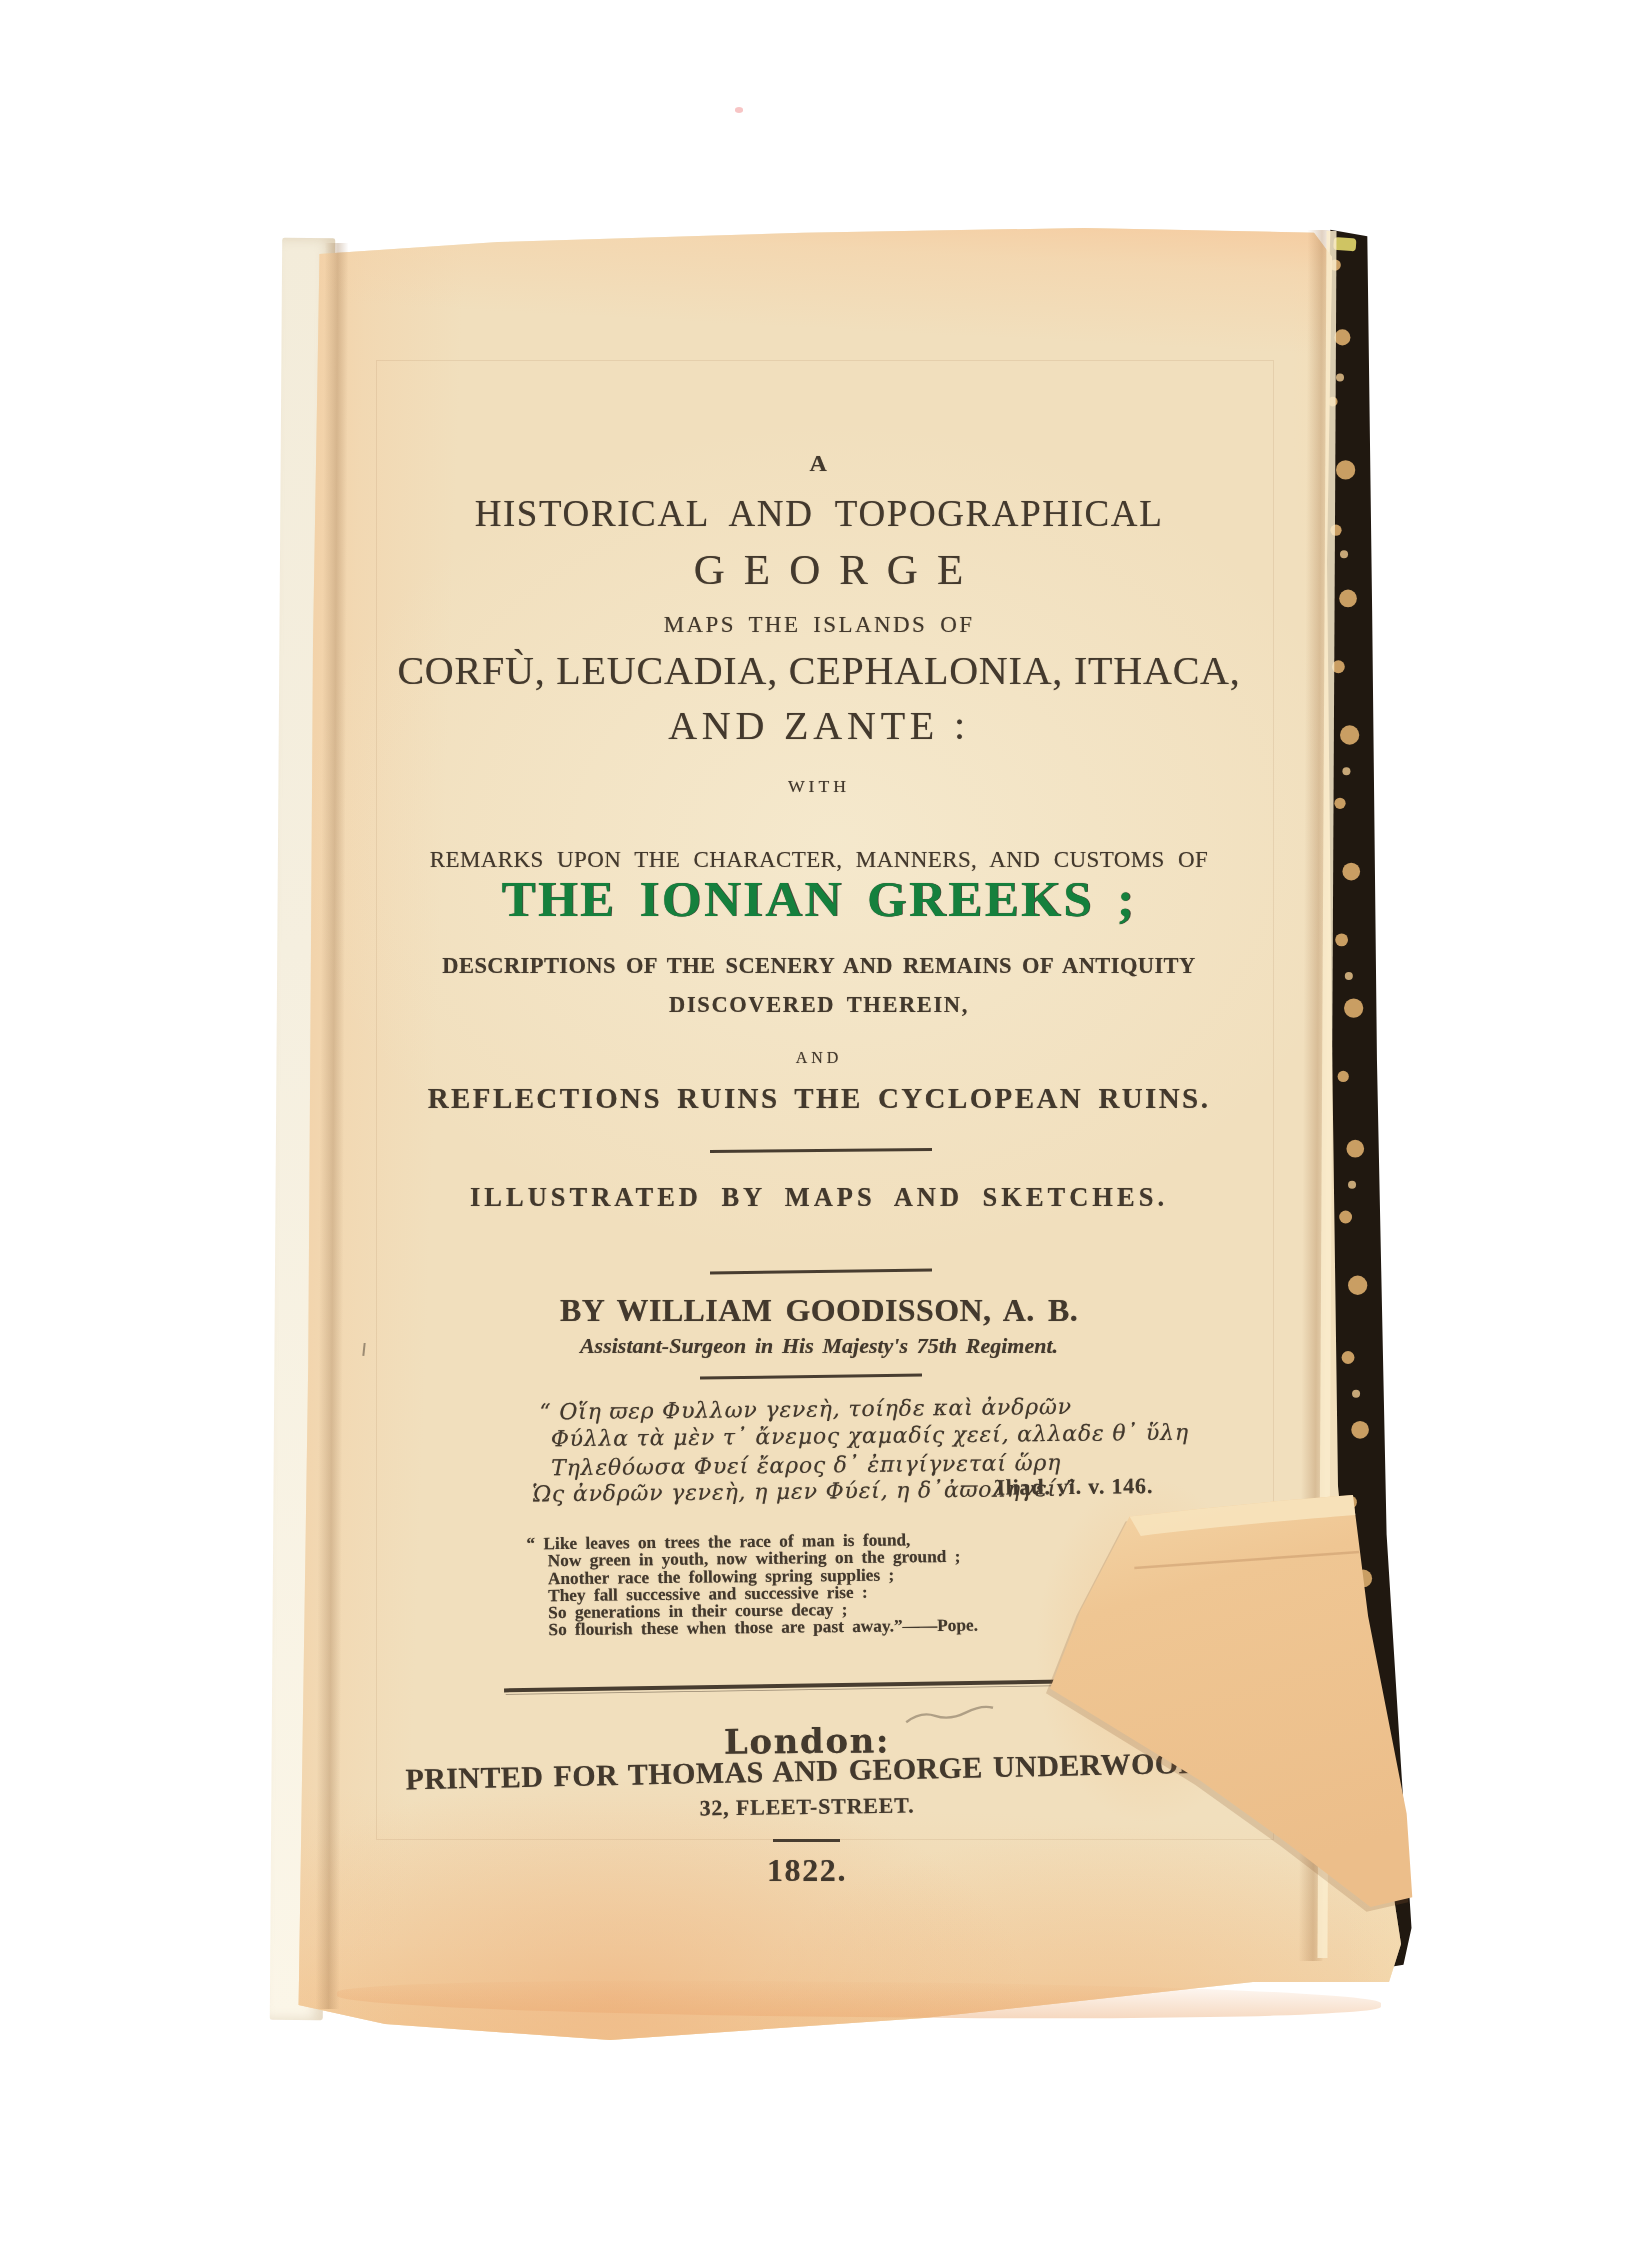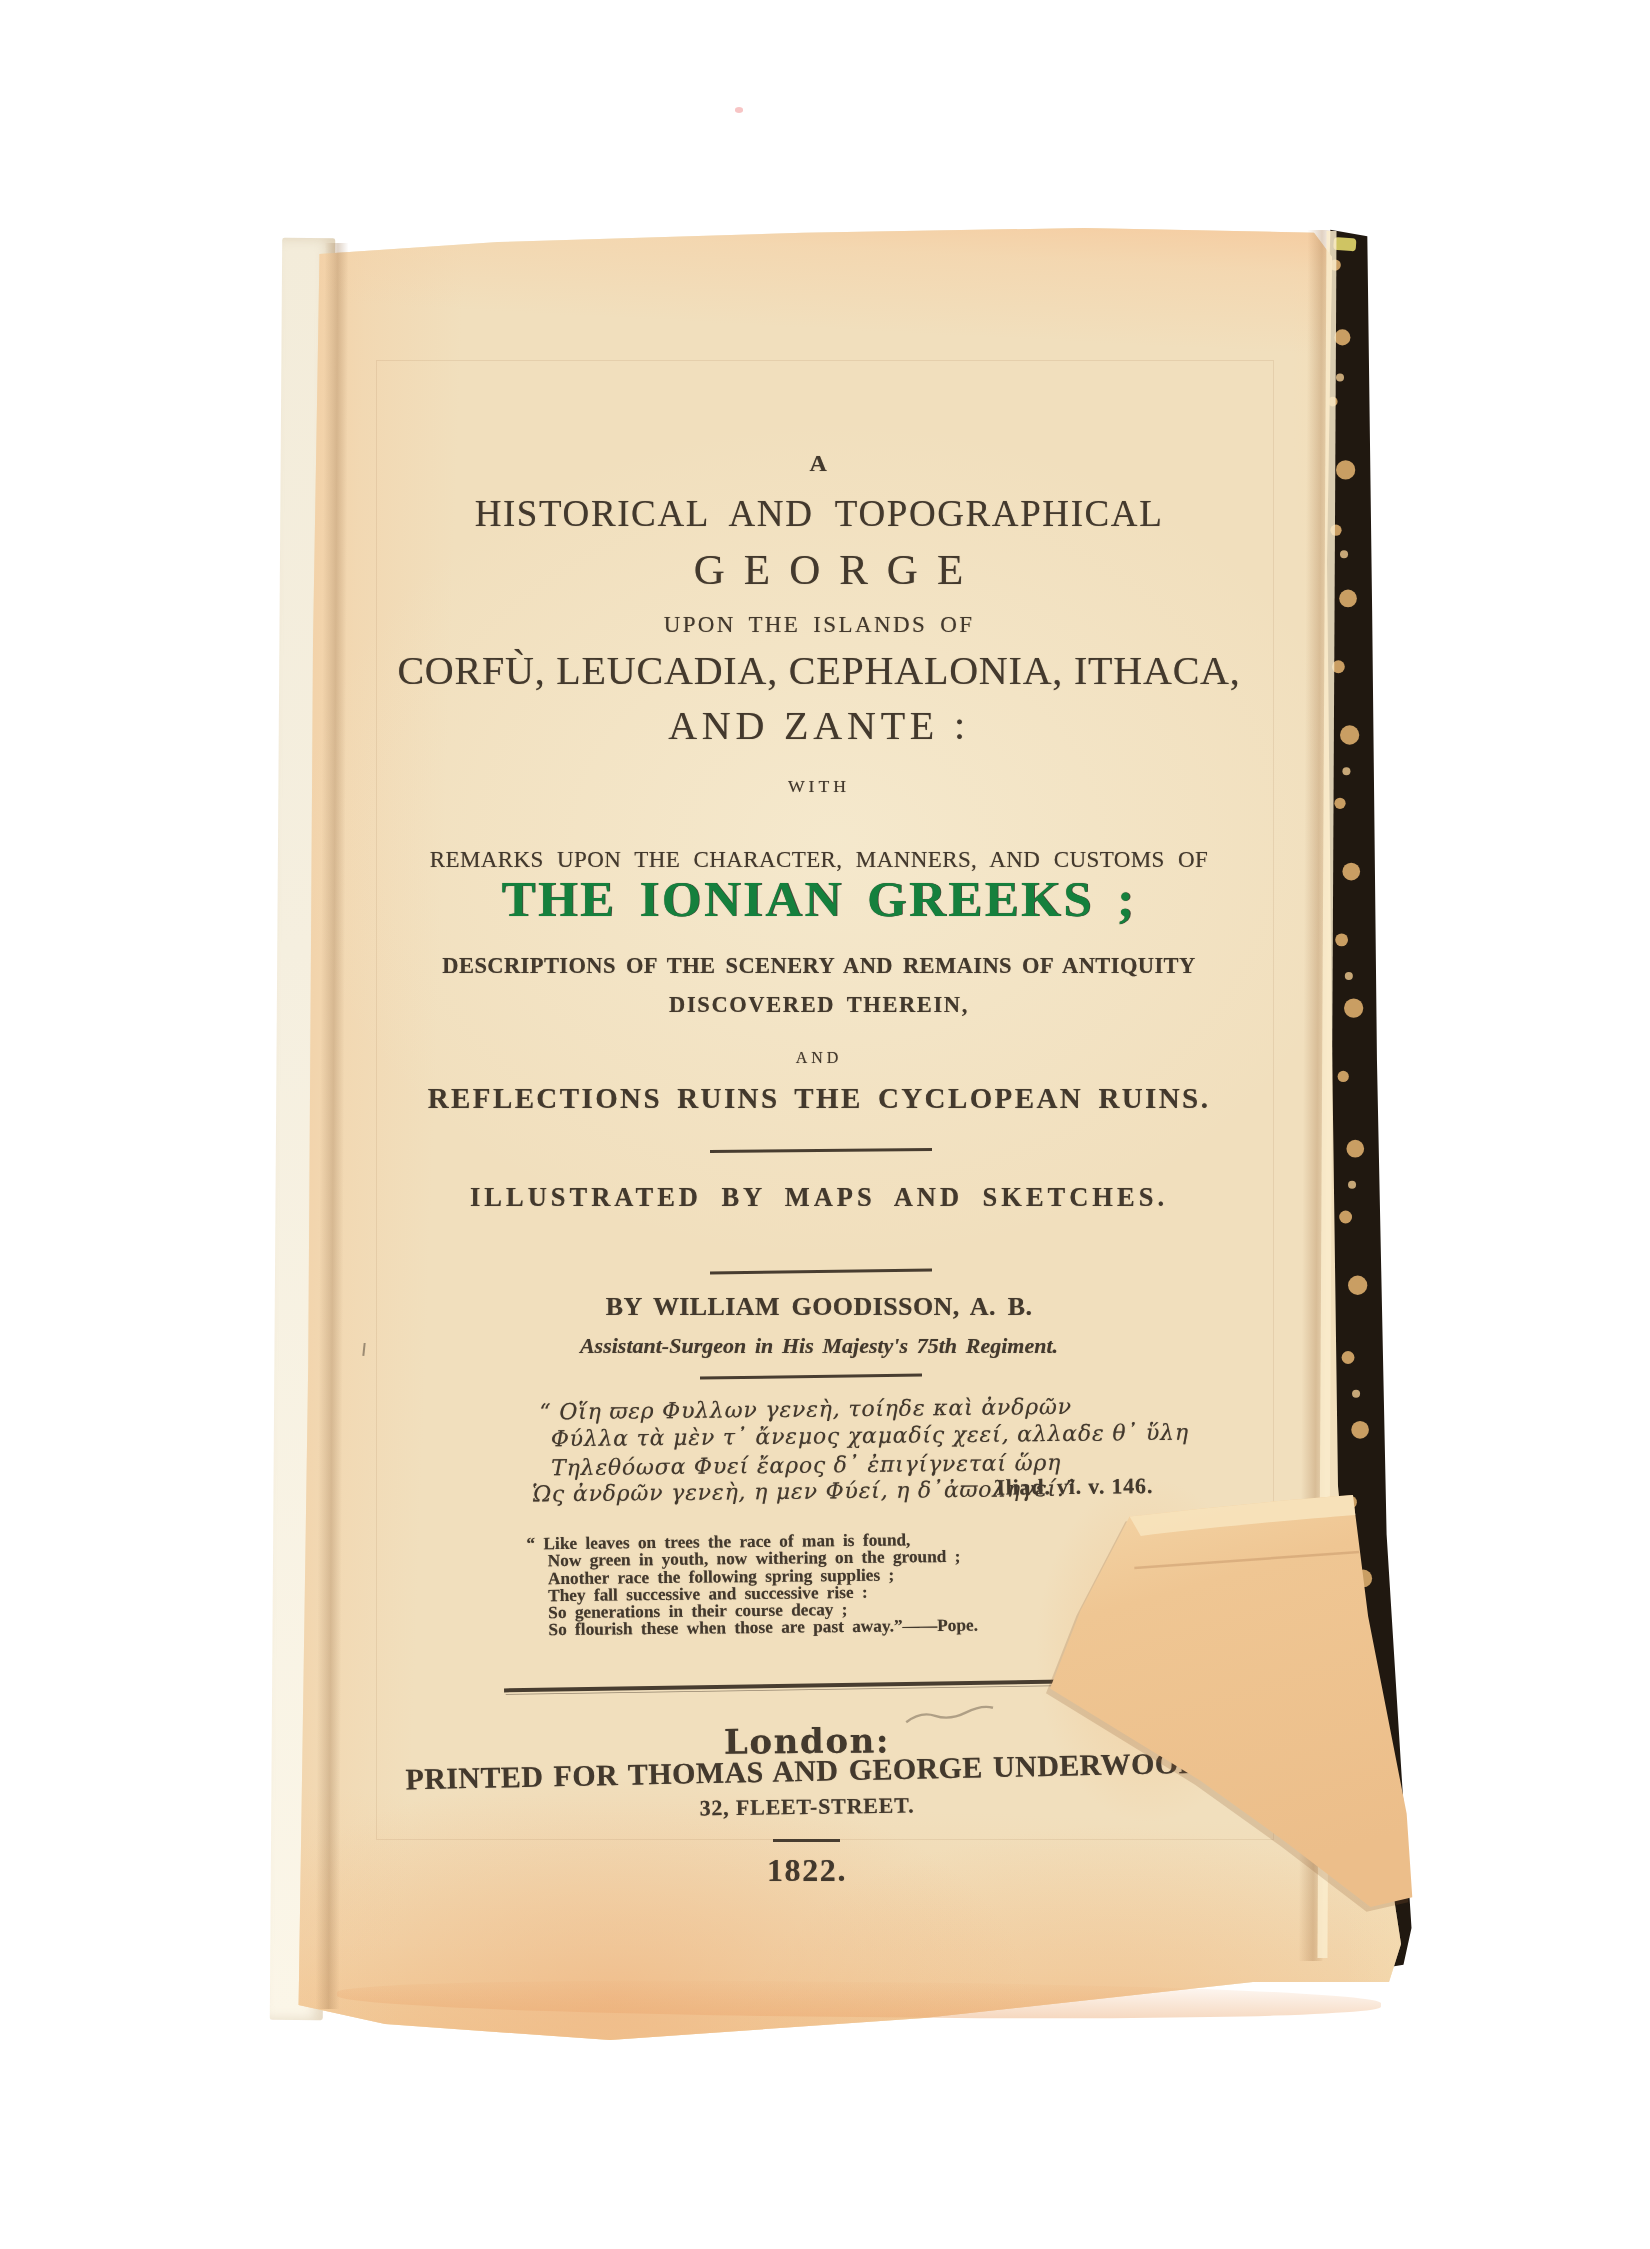--- a/index.html
+++ b/index.html
@@ -60,21 +60,21 @@
   .islands-2{top:702px;font-size:40px;letter-spacing:4.8px;}
   .with-line{top:776px;font-size:17.7px;letter-spacing:4px;}
   .remarks-line{top:815px;font-size:23px;letter-spacing:0.4px;word-spacing:7.2px;margin-top:32px;}
   .main-title{top:870px;font-size:51px;font-weight:bold;letter-spacing:2.4px;word-spacing:8px;
     color:#15803d;text-shadow:0.8px 0 0 rgba(54,46,36,0.85),0 0 0.8px rgba(54,46,36,0.6);}
   .desc-1{top:953px;font-size:22.5px;font-weight:bold;letter-spacing:0.4px;word-spacing:4px;}
   .desc-2{top:992px;font-size:22.5px;font-weight:bold;letter-spacing:1.6px;word-spacing:4.8px;}
   .and-line{top:1049px;font-size:16px;letter-spacing:4px;}
   .reflections-line{top:1082px;font-size:29px;font-weight:bold;letter-spacing:2.4px;word-spacing:5.6px;}
   .illustrated-line{top:1182px;font-size:26.5px;font-weight:bold;letter-spacing:4px;word-spacing:8.8px;}
-  .byline{top:1292px;font-size:26px;font-weight:bold;letter-spacing:0.4px;word-spacing:4.8px;}
+  .byline{top:1292px;font-size:32px;font-weight:bold;letter-spacing:0.4px;word-spacing:4.8px;}
   .byline-role{top:1333px;font-size:22px;font-style:italic;font-weight:bold;word-spacing:3.2px;}
   .rule{position:absolute;height:3.2px;background:#483d30;
     box-shadow:0 4px 0 -1.6px rgba(72,61,48,0.55);}
   .rule-1{left:710px;top:1149px;width:222px;transform:rotate(-0.5deg);}
   .rule-2{left:710px;top:1270px;width:222px;transform:rotate(-0.8deg);}
   .rule-3{left:700px;top:1375px;width:222px;transform:rotate(-0.8deg);}
   .rule-long{left:504px;top:1682px;width:813px;height:4px;transform:rotate(-0.9deg);}
   .rule-year{left:773px;top:1839px;width:67px;}
   .greek-block{position:absolute;left:514px;top:1396px;width:707px;height:120px;
     transform:rotate(-0.6deg);font-family:"DejaVu Serif",serif;font-style:italic;}
@@ -148,21 +148,21 @@
   <div class="abs leaf"></div>
   <div class="abs gutter-shadow"></div>
   <div class="abs side-toning"></div>
   <div class="abs plate-impression"></div>
   <div class="abs margin-tick"></div>
 
   <div class="text-layer">
     <div class="t c half-title">A</div>
     <div class="t c series-title">HISTORICAL AND TOPOGRAPHICAL</div>
     <div class="t c essay-title">GEORGE</div>
-    <div class="t c upon-line">UPON THE ISLANDS OF</div>
+    <div class="t c upon-line">MAPS THE ISLANDS OF</div>
     <div class="t c islands-1">CORFÙ, LEUCADIA, CEPHALONIA, ITHACA,</div>
     <div class="t c islands-2">AND ZANTE :</div>
     <div class="t c with-line">WITH</div>
     <div class="t c remarks-line">REMARKS UPON THE CHARACTER, MANNERS, AND CUSTOMS OF</div>
     <div class="t c main-title">THE IONIAN GREEKS ;</div>
     <div class="t c desc-1">DESCRIPTIONS OF THE SCENERY AND REMAINS OF ANTIQUITY</div>
     <div class="t c desc-2">DISCOVERED THEREIN,</div>
     <div class="t c and-line">AND</div>
     <div class="t c reflections-line">REFLECTIONS RUINS THE CYCLOPEAN RUINS.</div>
 

